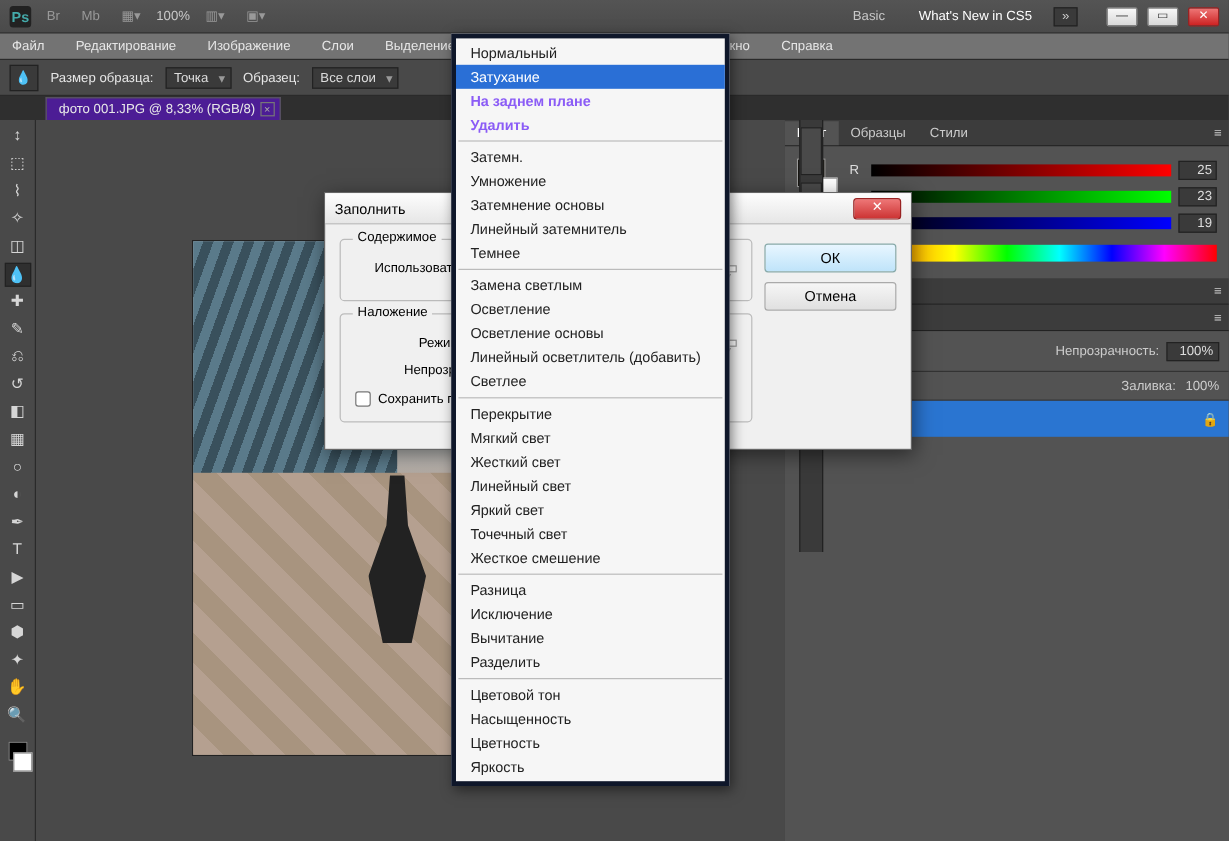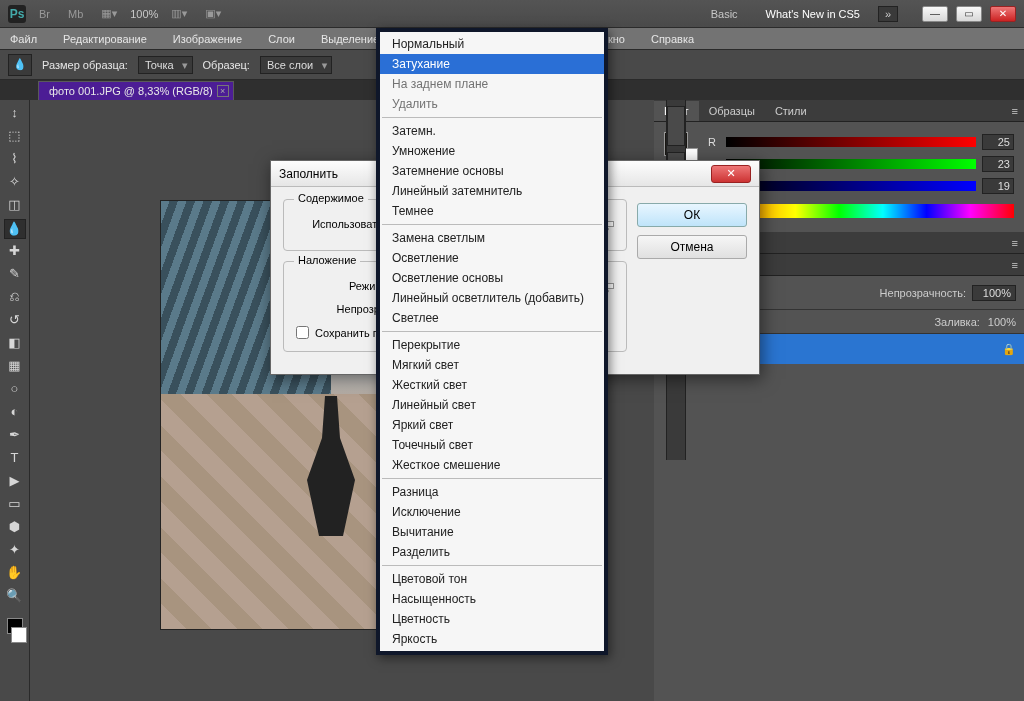--- a/index.html
+++ b/index.html
@@ -91,21 +91,21 @@
 .chk-row { display: flex; align-items: center; gap: 6px; margin-top: 6px; }
 .chk-row input { width: 13px; height: 13px; }
 .dlg-right { width: 110px; display: flex; flex-direction: column; gap: 8px; padding-top: 4px; }
 .btn { border: 1px solid #8aa; background: linear-gradient(#e8f6ff,#bfe4fa); border-radius: 3px; padding: 4px 0; text-align: center; font-size: 12px; }
 .btn.secondary { background: linear-gradient(#f6f6f6,#e0e0e0); border-color: #aaa; }
 
 
 .mode-menu { position: absolute; left: 376px; top: 0px; width: 232px; background: #f6f6f6; border: 4px solid #0f172a; box-shadow: 2px 3px 10px rgba(0,0,0,.5); z-index: 100; padding: 2px 0; margin-top: 28px; }
 .mode-menu .itm { padding: 3px 12px; font-size: 12px; color: #222; }
 .mode-menu .itm.sel { background: #2a6fd6; color: #fff; }
-.mode-menu .itm.dis { color: #737373; }
+.mode-menu .itm.dis { color: #8b5cf6; font-weight: bold; }
 .mode-menu .sep { height: 1px; background: #bbb; margin: 3px 2px; }
 
 
 .panel-strip { position: absolute; left: 636px; top: 0; width: 20px; height: 360px; background: #3a3a3a; border-left: 1px solid #222; border-right: 1px solid #222; z-index: 5; }
 .panel-strip .nub { width: 18px; height: 40px; margin: 6px auto; background: #4a4a4a; border: 1px solid #222; }
 
 </style>
 </head>
 <body>
 

